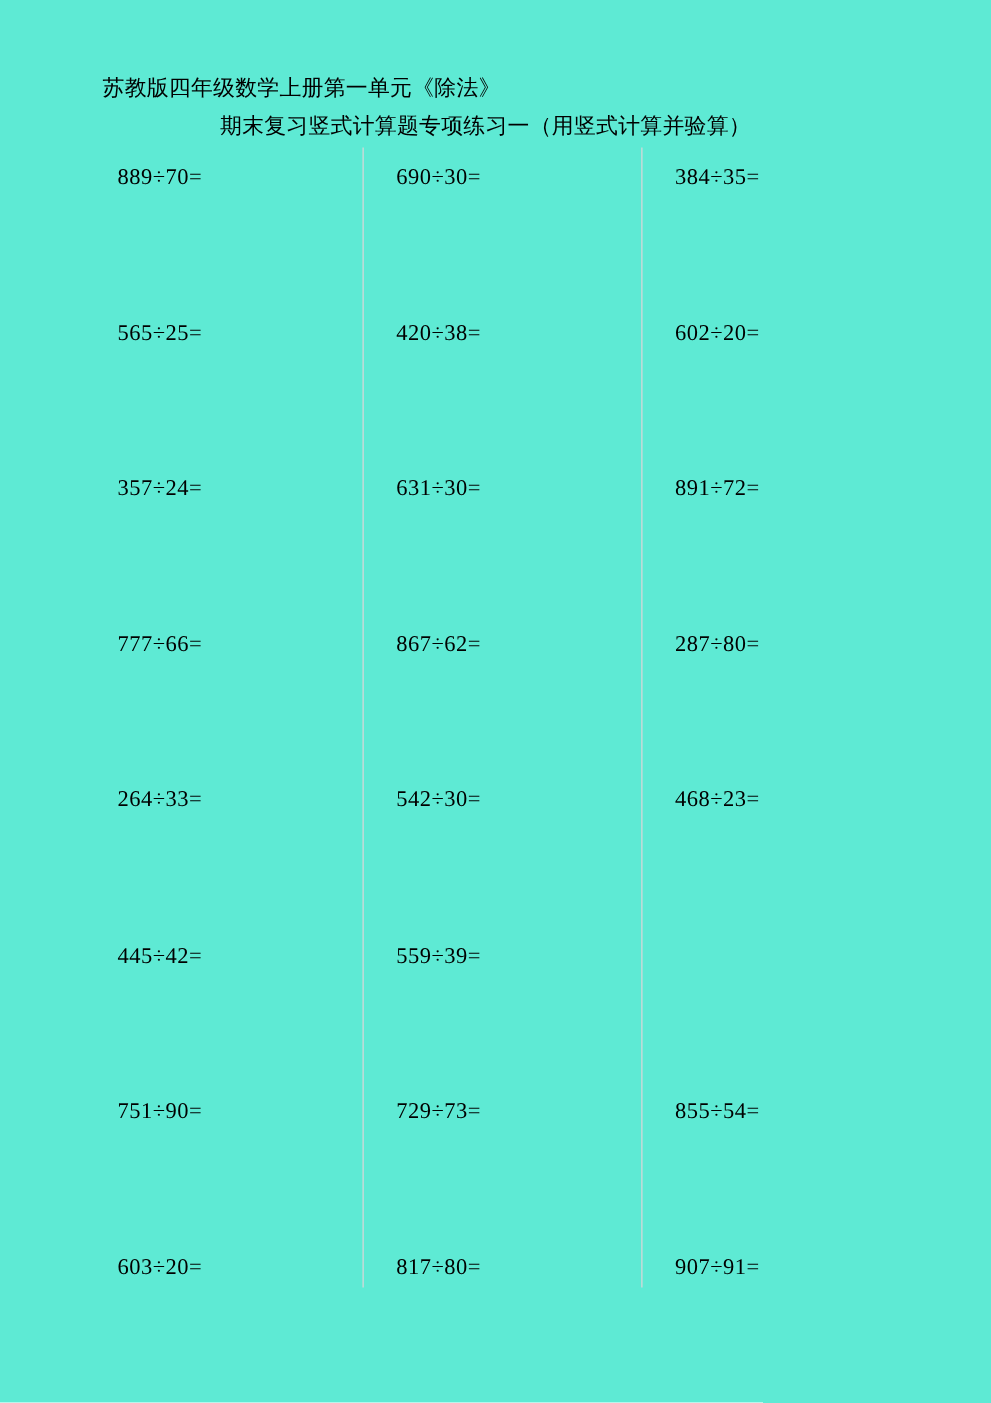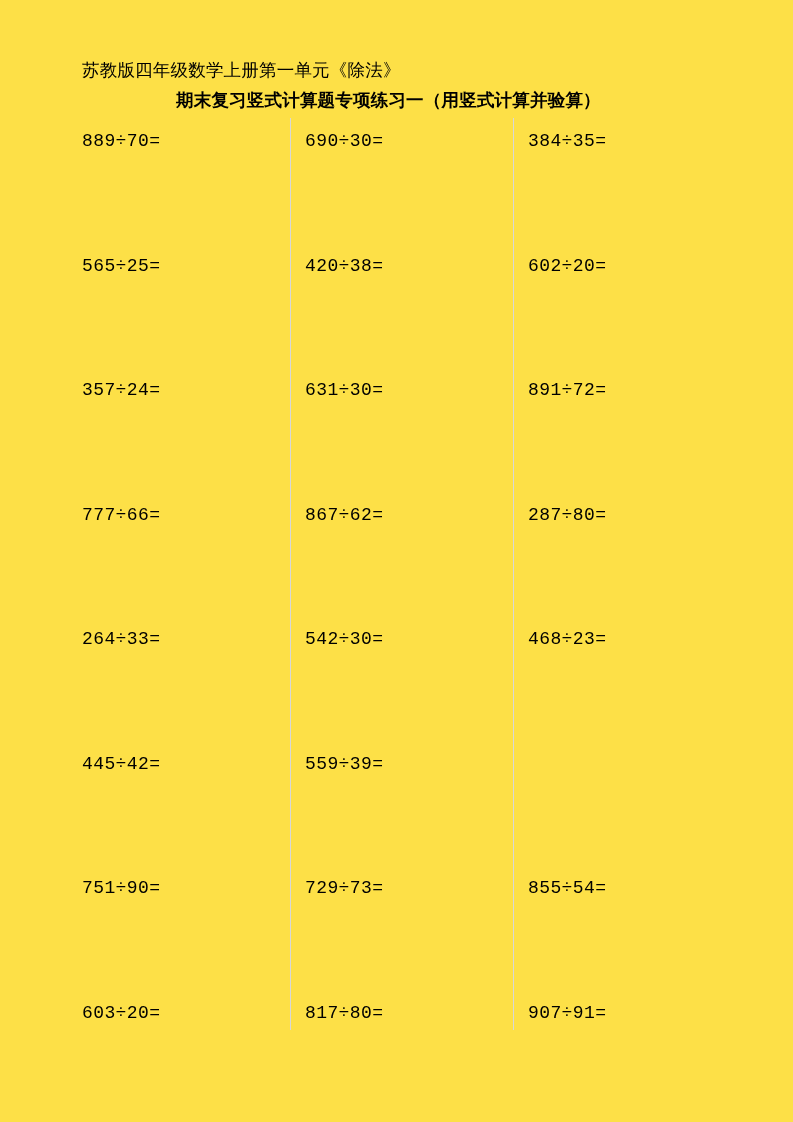--- a/index.html
+++ b/index.html
@@ -4,21 +4,21 @@
 <style>
   html, body {
     margin: 0;
     padding: 0;
     background: #ffffff;
   }
   .page {
     position: relative;
     width: 793px;
     height: 1122px;
-    background: #fde047;
+    background: #5eead4;
     overflow: hidden;
     font-family: "Liberation Serif", "DejaVu Serif", serif;
     color: #000000;
   }
 
   
   .title-block {
     position: absolute;
     left: 0;
     top: 58px;
@@ -32,42 +32,41 @@
     letter-spacing: 0.2px;
     font-weight: 400;
     white-space: nowrap;
   }
   .title-line-2 {
     margin: 0;
     padding: 6px 0 0 176px;
     font-size: 17.5px;
     line-height: 24px;
     letter-spacing: 0.2px;
-    font-weight: 700;
+    font-weight: 400;
     white-space: nowrap;
   }
 
   
   .divider {
     position: absolute;
     top: 118px;
     width: 1px;
     height: 912px;
     background: #d8d8d8;
   }
   .divider.col-1 { left: 290px; }
   .divider.col-2 { left: 513px; }
 
   
   .problem-grid {
     position: absolute;
-    left: 0;
+    left: 12px;
     top: 126px;
     width: 712px;
-    font-family: Liberation Mono, monospace;
   }
   .problem-row {
     display: flex;
     height: 124.5px;
   }
   .problem-cell {
     position: relative;
     box-sizing: border-box;
     width: 223px;
     padding-top: 4px;

